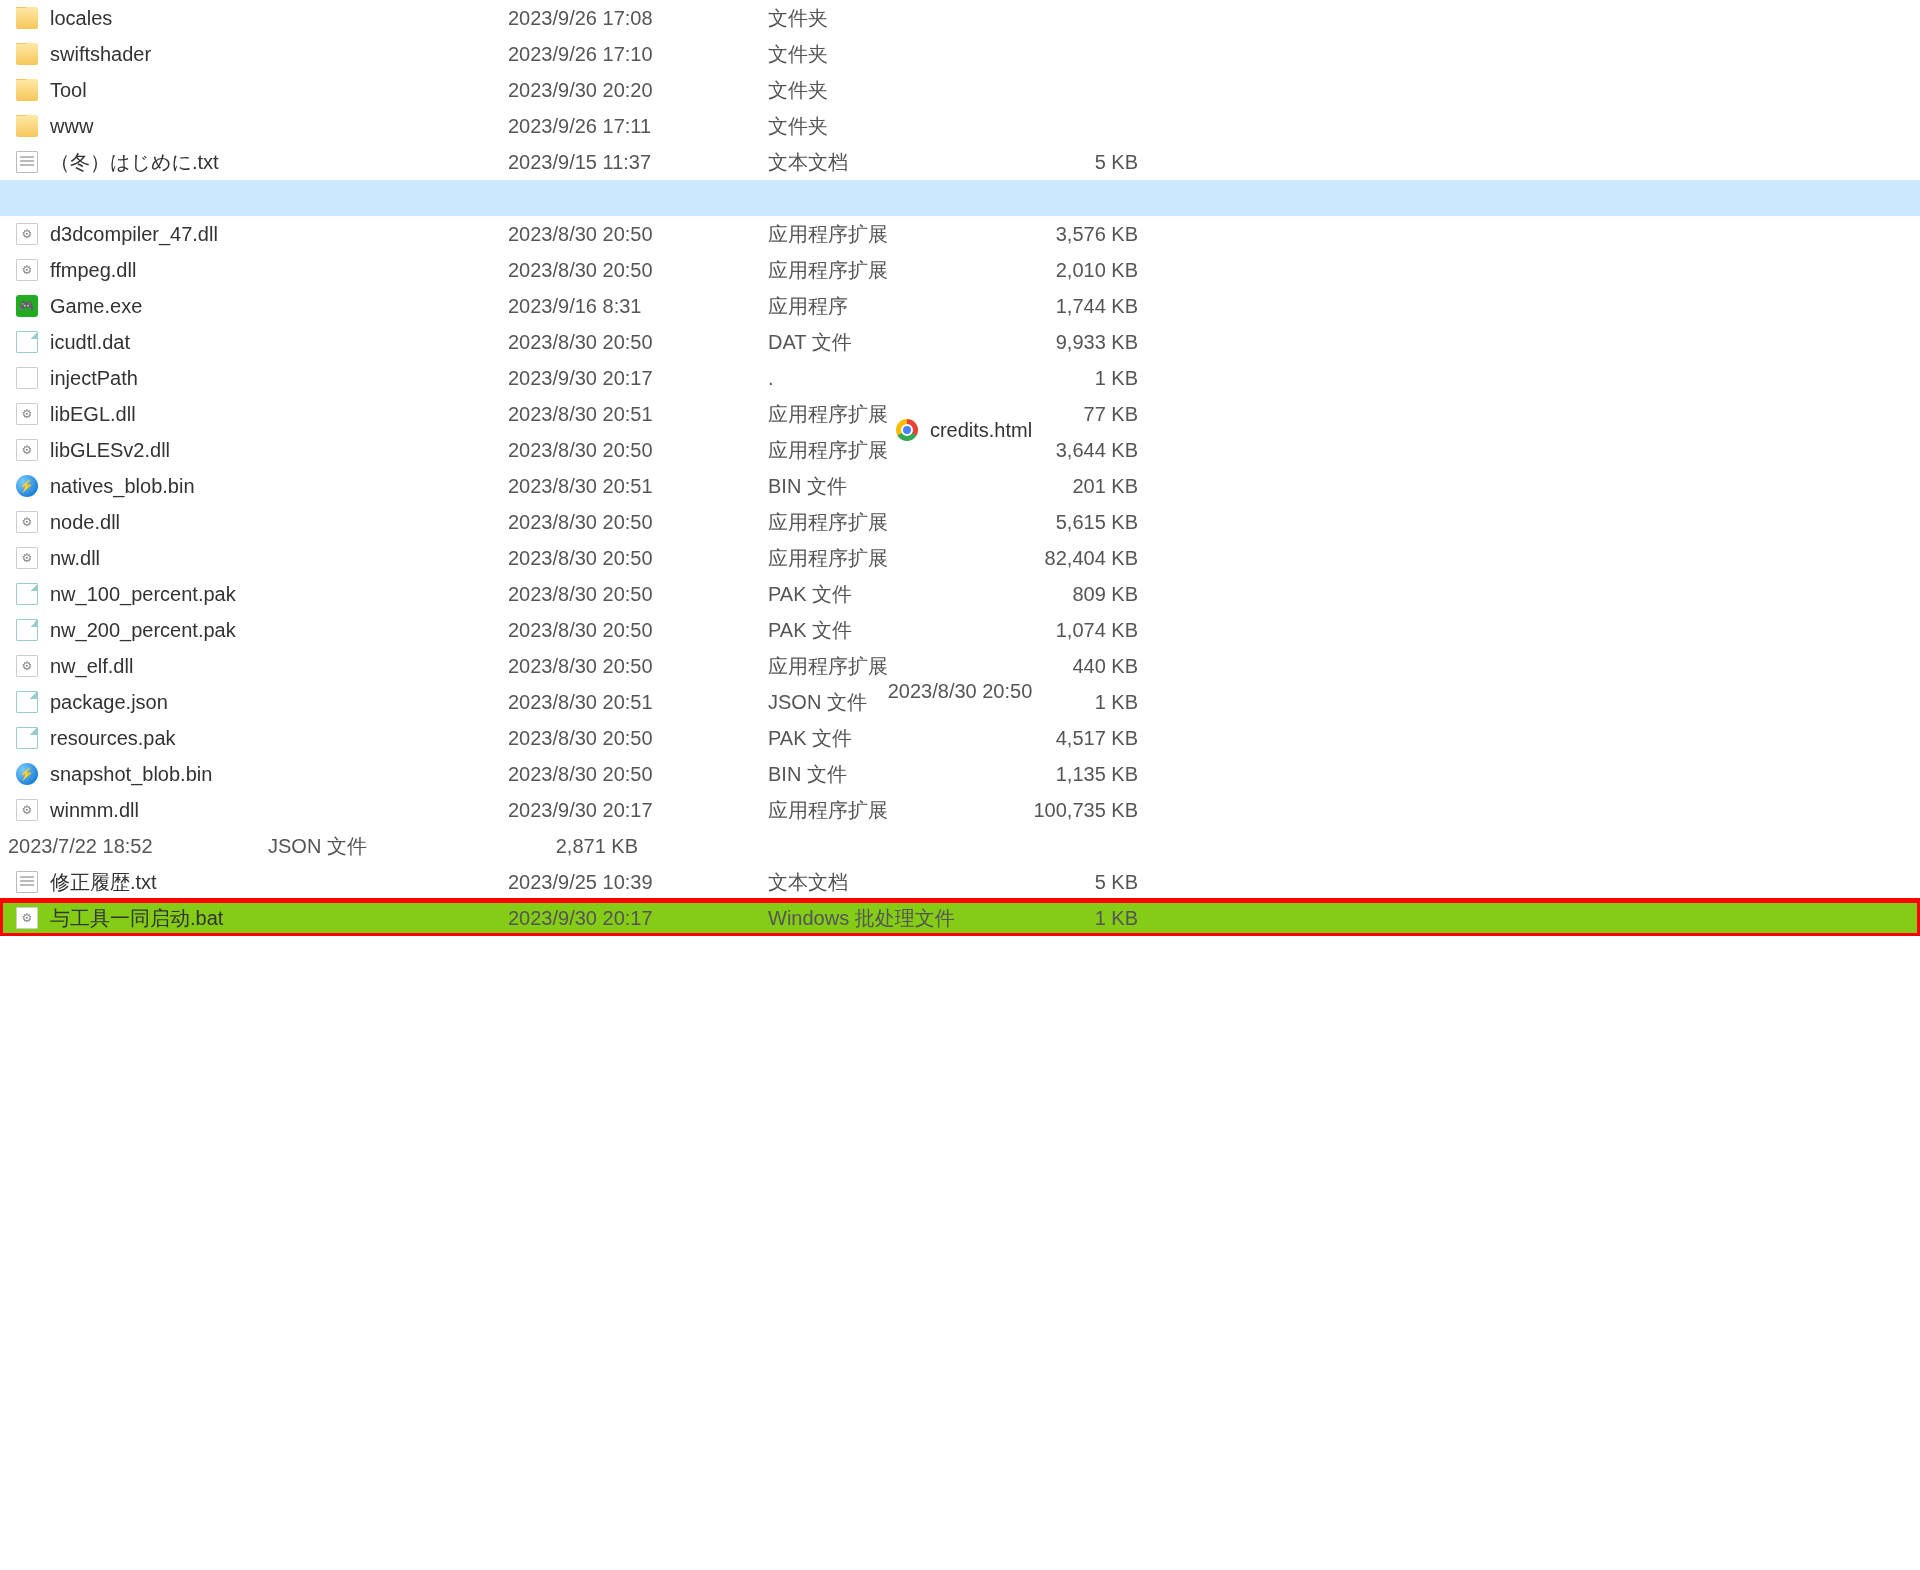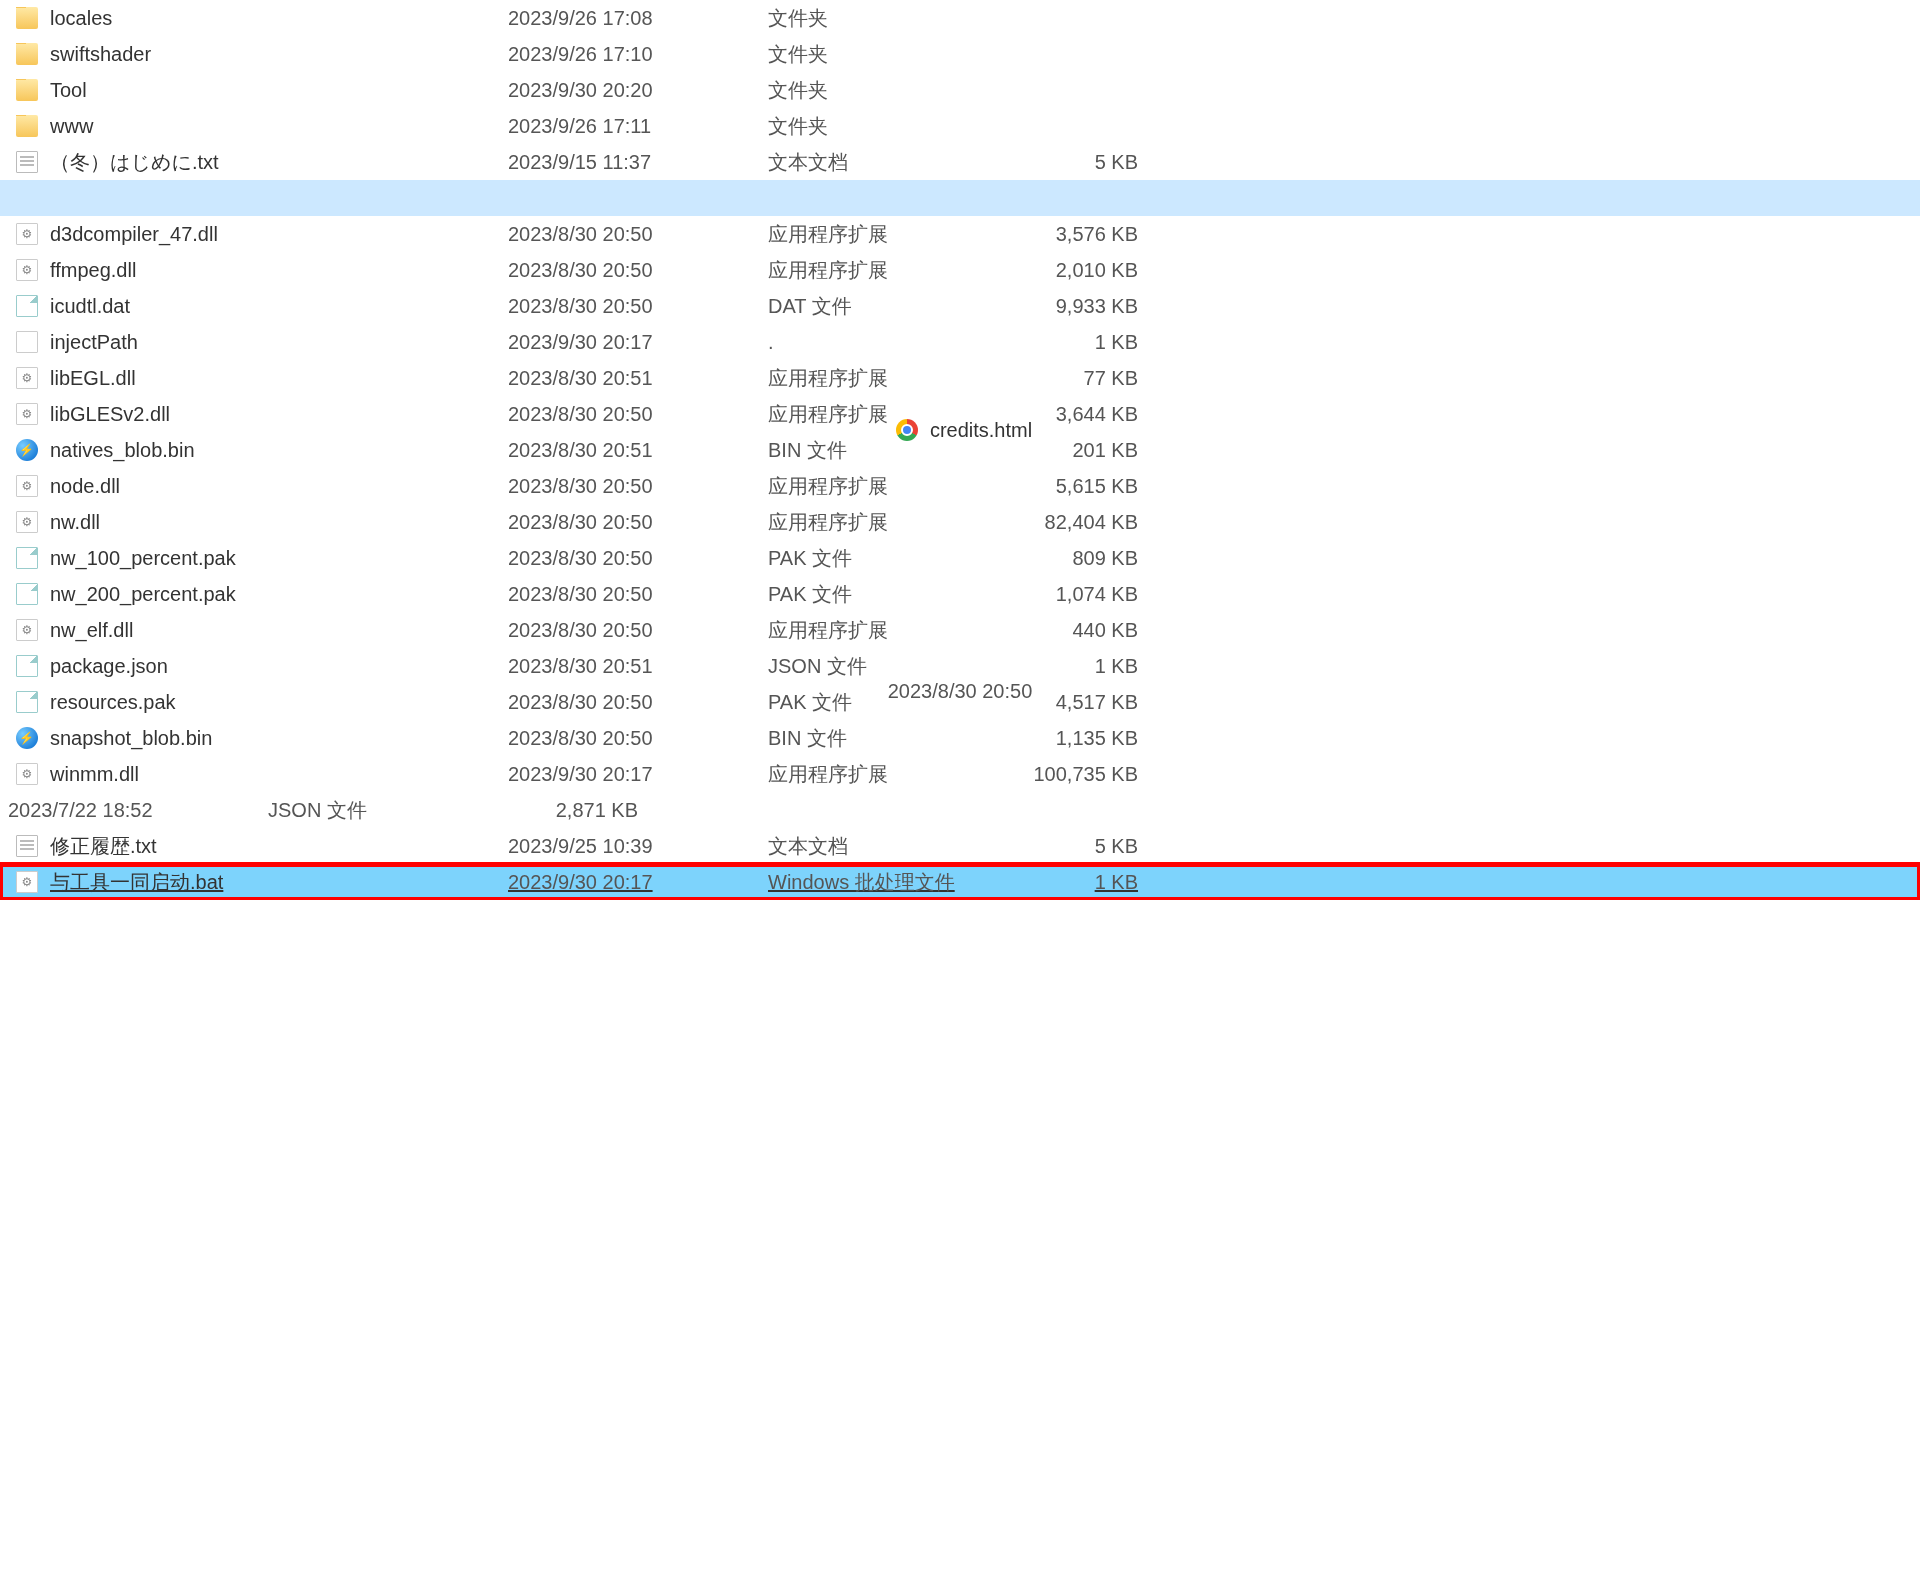--- a/index.html
+++ b/index.html
@@ -18,25 +18,24 @@
     align-items: center;
     height: 36px;
     padding: 0 8px;
     white-space: nowrap;
   }
   .file-row.selected {
     background: #cce8ff;
     flex-direction: column;
   }
   .file-row.highlighted {
-    background: #7dd3fc;
+    background: #84cc16;
     outline: 5px solid #ff0000;
     outline-offset: -3px;
     position: relative;
-    text-decoration: underline;
   }
   .col-name {
     flex: 0 0 500px;
     display: flex;
     align-items: center;
     overflow: hidden;
     text-overflow: ellipsis;
     text-align: right;
   }
   .col-date {
@@ -202,20 +201,29 @@
       <div class="col-name">
         <span class="icon icon-dll"></span>
         <span>ffmpeg.dll</span>
       </div>
       <div class="col-date">2023/8/30 20:50</div>
       <div class="col-type">应用程序扩展</div>
       <div class="col-size">2,010 KB</div>
     </div>
     <div class="file-row">
       <div class="col-name">
+        <span class="icon icon-exe"></span>
+        <span>Game.exe</span>
+      </div>
+      <div class="col-date">2023/9/16 8:31</div>
+      <div class="col-type">应用程序</div>
+      <div class="col-size">1,744 KB</div>
+    </div>
+    <div class="file-row">
+      <div class="col-name">
         <span class="icon icon-file"></span>
         <span>icudtl.dat</span>
       </div>
       <div class="col-date">2023/8/30 20:50</div>
       <div class="col-type">DAT 文件</div>
       <div class="col-size">9,933 KB</div>
     </div>
     <div class="file-row">
       <div class="col-name">
         <span class="icon icon-blank"></span>

